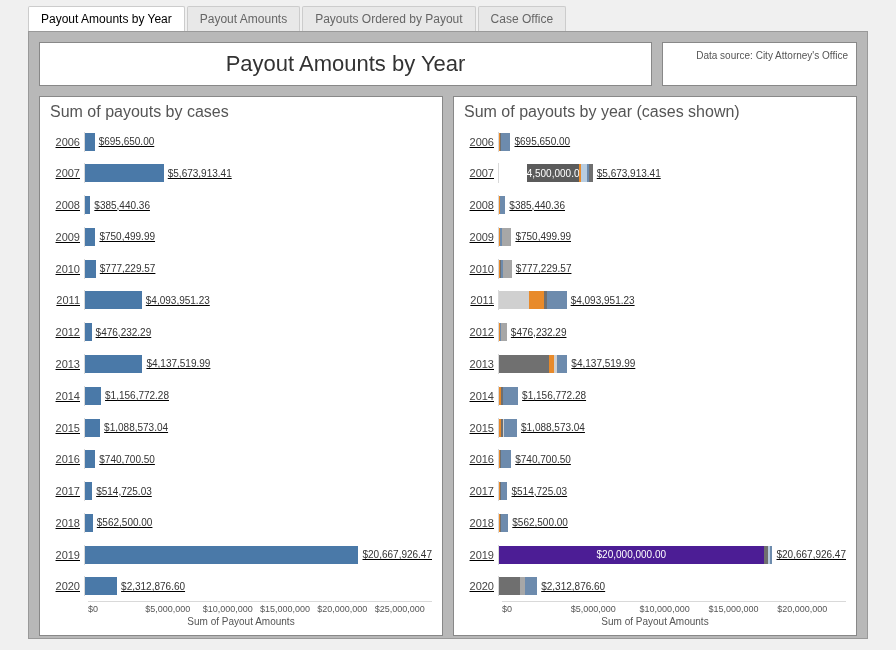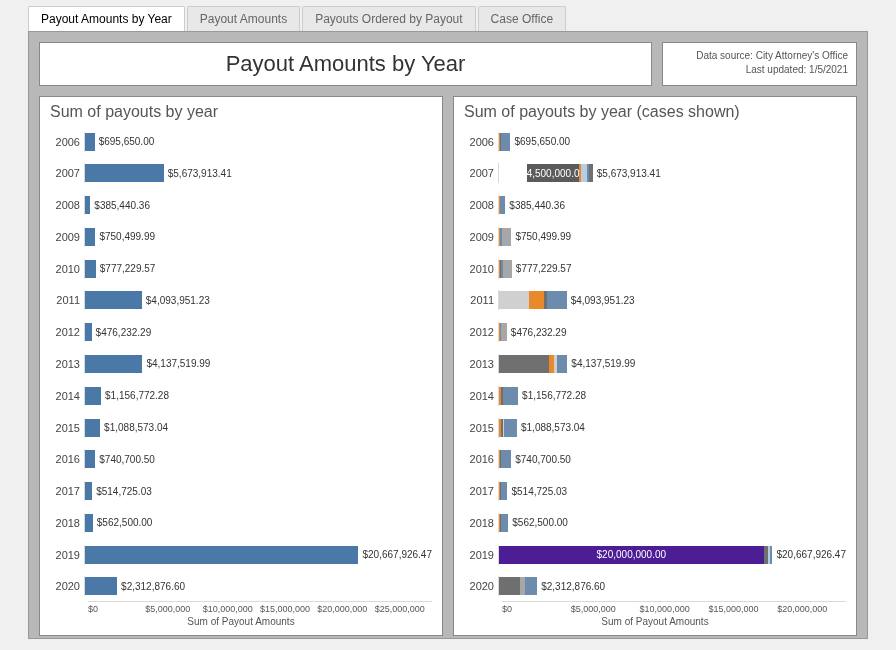--- a/index.html
+++ b/index.html
@@ -82,20 +82,21 @@
   font-size: 16px;
   color: #555;
   margin-bottom: 4px;
 }
 .bars-area {
   flex: 1;
   display: flex;
   flex-direction: column;
   justify-content: space-between;
   padding-top: 2px;
+  text-decoration: underline;
 }
 .bar-row {
   display: flex;
   align-items: center;
   height: 29px;
 }
 .year-label {
   width: 34px;
   text-align: right;
   font-size: 11px;
@@ -172,26 +173,25 @@
     <div class="tab">Payout Amounts</div>
     <div class="tab">Payouts Ordered by Payout</div>
     <div class="tab">Case Office</div>
   </div>
 
 <div class="dashboard">
   <div class="header-row">
     <div class="title-box">Payout Amounts by Year</div>
     <div class="info-box">
       <div>Data source: City Attorney's Office</div>
-      <div>Last updated: 1/5/2021</div>
     </div>
   </div>
   <div class="charts-row">
     <div class="chart-card">
-      <div class="chart-title">Sum of payouts by year</div>
+      <div class="chart-title">Sum of payouts by cases</div>
       <div class="bars-area" id="bars-left">
           <div class="bar-row">
             <div class="year-label">2006</div>
             <div class="bar-track">
               <div class="bar-fill" style="width: 2.7826%; background: rgb(74, 121, 168);"></div>
               <span class="bar-label">$695,650.00</span>
             </div>
           </div>
           <div class="bar-row">
             <div class="year-label">2007</div>

